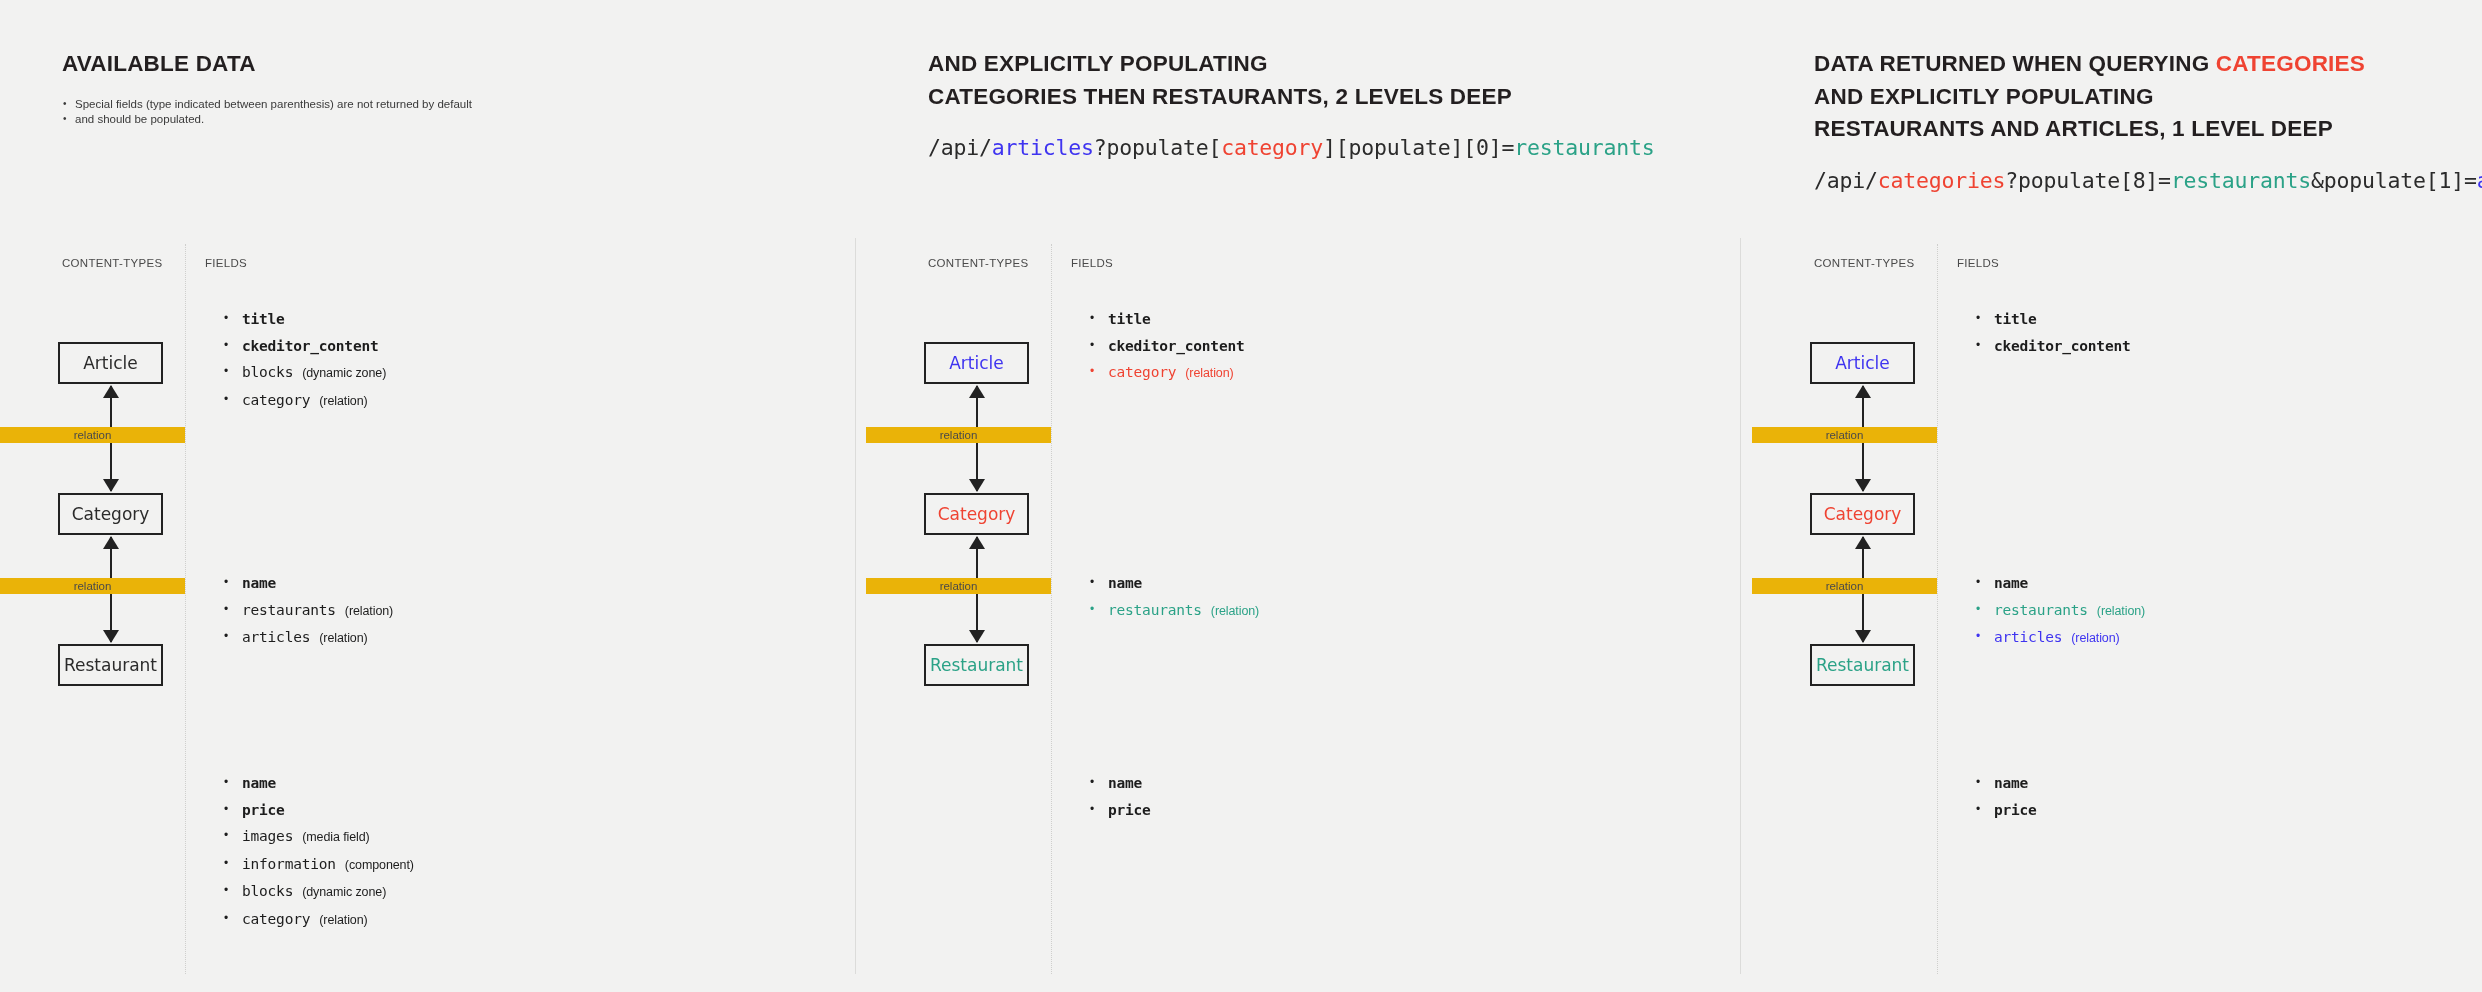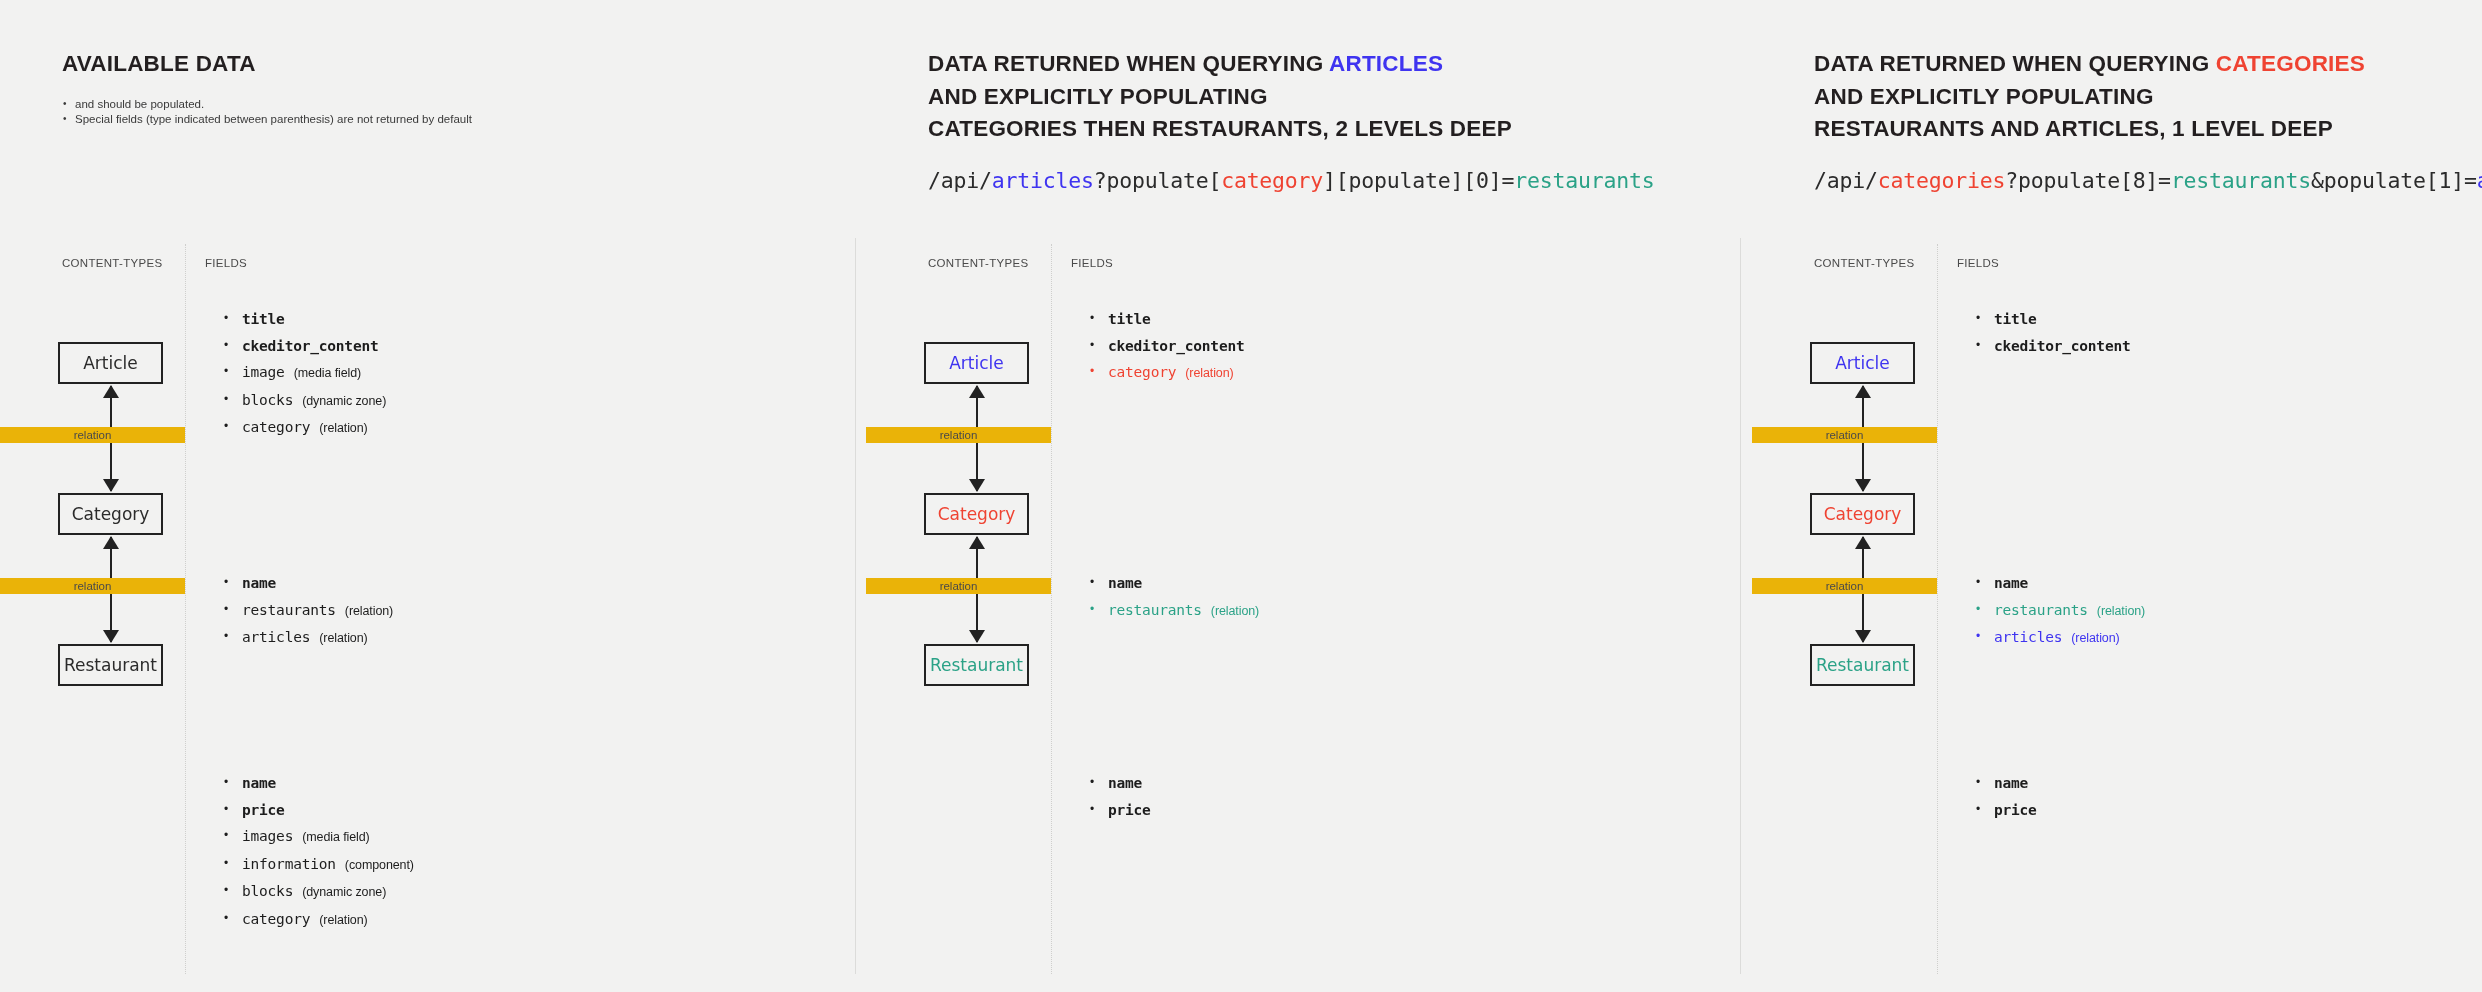--- a/index.html
+++ b/index.html
@@ -237,27 +237,27 @@
 
 <div class="page">
 
   <section class="panel" id="panel-0">
 
     <div class="head">
       <h1>
         <span>AVAILABLE DATA</span>
       </h1>
       <ul class="bullets">
+        <li>
+          <span>Special fields (type indicated between parenthesis) are not returned by default</span>
+        </li>
         <li style="padding-left:13px; list-style:none;">
           <span style="position:absolute;left:0;top:0;width:13px;"></span>
           <span>and should be populated.</span>
         </li>
-        <li>
-          <span>Special fields (type indicated between parenthesis) are not returned by default</span>
-        </li>
       </ul>
     </div>
 
     <div class="col-label label-ct">CONTENT-TYPES</div>
     <div class="col-label label-fl">FIELDS</div>
     <div class="dotted-rule"></div>
 
     <div class="diagram">
       <div class="node n-article">
         <span>Article</span>
@@ -276,21 +276,20 @@
       </div>
       <div class="rel-label r2">relation</div>
       <div class="node n-restaurant">
         <span>Restaurant</span>
       </div>
     </div>
 
     <div class="fields-group g-article">
         <div class="field c-dark bold"><span class="fname">title</span></div>
         <div class="field c-dark bold"><span class="fname">ckeditor_content</span></div>
-        <div class="field c-dark"><span class="fname">image</span><span class="ftype">(media field)</span></div>
         <div class="field c-dark"><span class="fname">blocks</span><span class="ftype">(dynamic zone)</span></div>
         <div class="field c-dark"><span class="fname">category</span><span class="ftype">(relation)</span></div>
       </div>
     <div class="fields-group g-category">
         <div class="field c-dark bold"><span class="fname">name</span></div>
         <div class="field c-dark"><span class="fname">restaurants</span><span class="ftype">(relation)</span></div>
         <div class="field c-dark"><span class="fname">articles</span><span class="ftype">(relation)</span></div>
       </div>
     <div class="fields-group g-restaurant">
         <div class="field c-dark bold"><span class="fname">name</span></div>
@@ -299,23 +298,20 @@
         <div class="field c-dark"><span class="fname">information</span><span class="ftype">(component)</span></div>
         <div class="field c-dark"><span class="fname">blocks</span><span class="ftype">(dynamic zone)</span></div>
         <div class="field c-dark"><span class="fname">category</span><span class="ftype">(relation)</span></div>
       </div>
   </section>
 
   <section class="panel" id="panel-1">
     <div class="panel-rule"></div>
 
     <div class="head">
-      <h1>
-        <span>DATA RETURNED WHEN QUERYING </span><span class="accent-blue">ARTICLES</span>
-      </h1>
       <h1>AND EXPLICITLY POPULATING</h1>
       <h1>CATEGORIES THEN RESTAURANTS, 2 LEVELS DEEP</h1>
       <div class="endpoint"><span class="c-dark">/api/</span><span class="c-blue">articles</span><span class="c-dark">?populate[</span><span class="c-red">category</span><span class="c-dark">][populate][0]=</span><span class="c-teal">restaurants</span></div>
     </div>
 
     <div class="col-label label-ct">CONTENT-TYPES</div>
     <div class="col-label label-fl">FIELDS</div>
     <div class="dotted-rule"></div>
 
     <div class="diagram">

